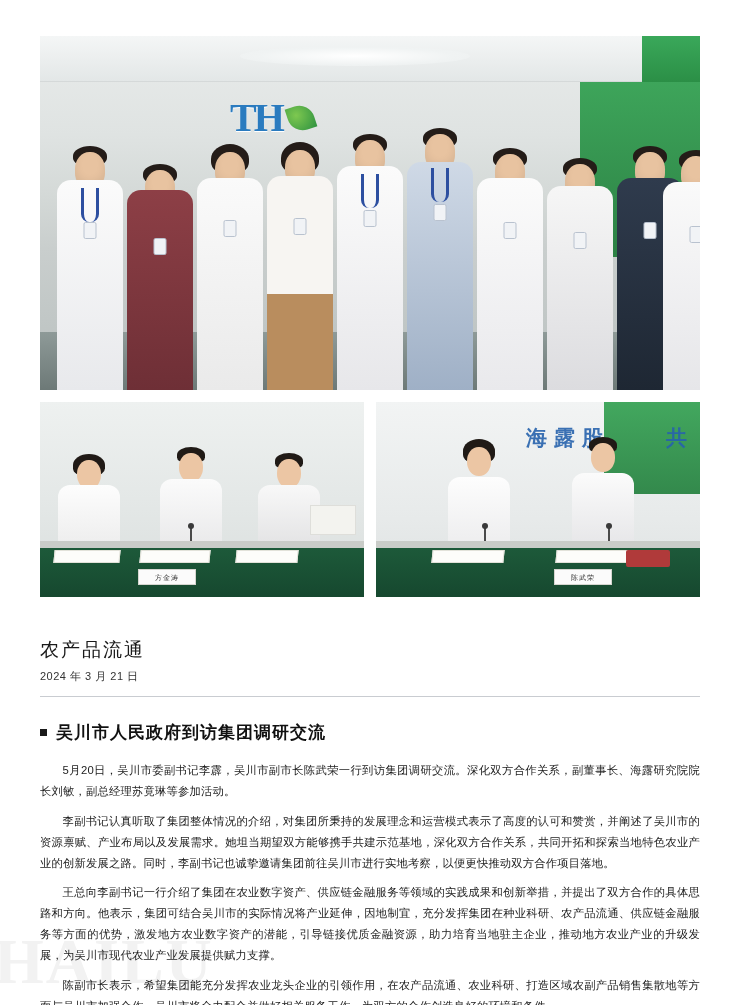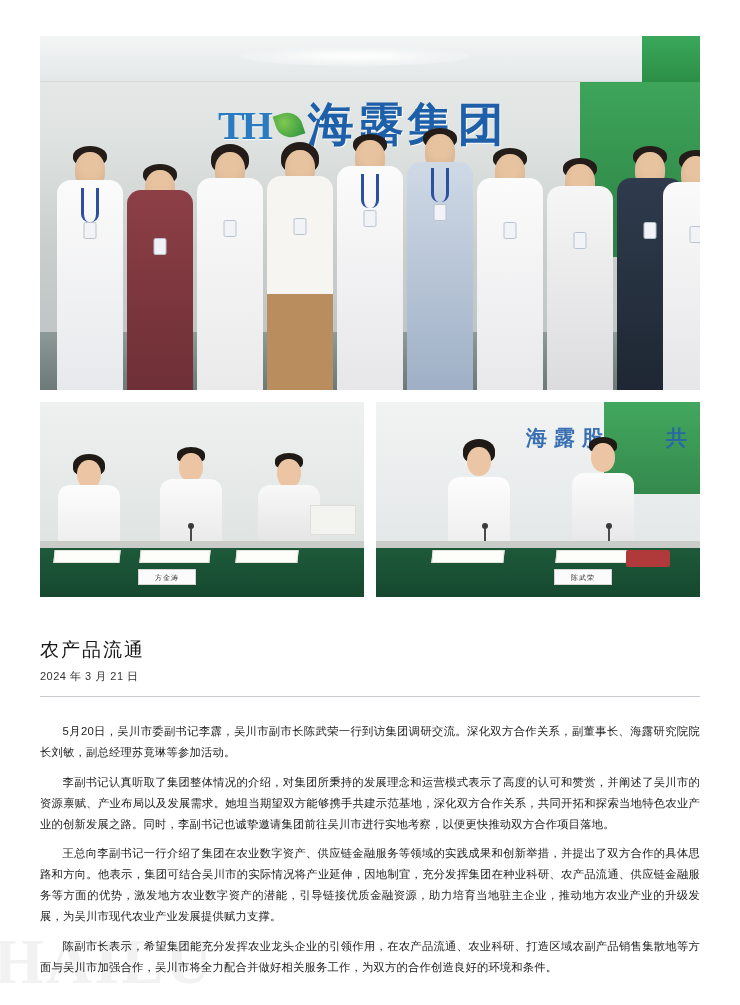--- a/index.html
+++ b/index.html
@@ -77,21 +77,21 @@
   .hero-greenpanel2 {
     position: absolute;
     right: 0; top: 0;
     width: 58px;
     height: 46px;
     background: linear-gradient(180deg,#3aa85a,#2b8f46);
   }
   .hero-logo {
     position: absolute;
     top: 58px;
-    left: 178px;
+    left: 190px;
     display: flex;
     align-items: center;
     gap: 6px;
   }
   .hero-logo .mark {
     font-family: "Liberation Serif", serif;
     font-size: 40px;
     color: #2a7bbf;
     font-weight: bold;
     letter-spacing: -3px;
@@ -337,21 +337,20 @@
     <div class="hero-wall"></div>
     <div class="hero-ceiling">
       <div class="hero-ceil-light"></div>
     </div>
     <div class="hero-greenpanel2"></div>
     <div class="hero-greenpanel"></div>
 
     <div class="hero-logo">
       <span class="mark">TH</span>
       <span class="leaf"></span>
-      <span class="brand">海露集团</span>
     </div>
 
     <div class="hero-desk"></div>
 
     <div class="people">
       <div class="person" style="left:16px;height:250px;">
         <div class="hair" style="top:6px;"></div>
         <div class="head" style="top:12px;"></div>
         <div class="body" style="height:210px;background:linear-gradient(180deg,#fbfbfb,#e8e9ec);"></div>
         <div class="lanyard" style="top:48px;"></div>
@@ -479,20 +478,24 @@
   </div>
 
   <div class="masthead">
     <div class="masthead-left">
       <div class="dept">农产品流通</div>
       <div class="date">2024 年 3 月 21 日</div>
     </div>
   </div>
   <div class="rule"></div>
 
+  <div class="headline">
+    <span class="bullet"></span>
+    <h1>吴川市人民政府到访集团调研交流</h1>
+  </div>
 
   <div class="body-text">
     <p>5月20日，吴川市委副书记李霹，吴川市副市长陈武荣一行到访集团调研交流。深化双方合作关系，副董事长、海露研究院院长刘敏，副总经理苏竟琳等参加活动。</p>
     <p>李副书记认真听取了集团整体情况的介绍，对集团所秉持的发展理念和运营模式表示了高度的认可和赞赏，并阐述了吴川市的资源禀赋、产业布局以及发展需求。她坦当期望双方能够携手共建示范基地，深化双方合作关系，共同开拓和探索当地特色农业产业的创新发展之路。同时，李副书记也诚挚邀请集团前往吴川市进行实地考察，以便更快推动双方合作项目落地。</p>
     <p>王总向李副书记一行介绍了集团在农业数字资产、供应链金融服务等领域的实践成果和创新举措，并提出了双方合作的具体思路和方向。他表示，集团可结合吴川市的实际情况将产业延伸，因地制宜，充分发挥集团在种业科研、农产品流通、供应链金融服务等方面的优势，激发地方农业数字资产的潜能，引导链接优质金融资源，助力培育当地驻主企业，推动地方农业产业的升级发展，为吴川市现代农业产业发展提供赋力支撑。</p>
     <p>陈副市长表示，希望集团能充分发挥农业龙头企业的引领作用，在农产品流通、农业科研、打造区域农副产品销售集散地等方面与吴川市加强合作，吴川市将全力配合并做好相关服务工作，为双方的合作创造良好的环境和条件。</p>
 
   </div>
 
 </div>

